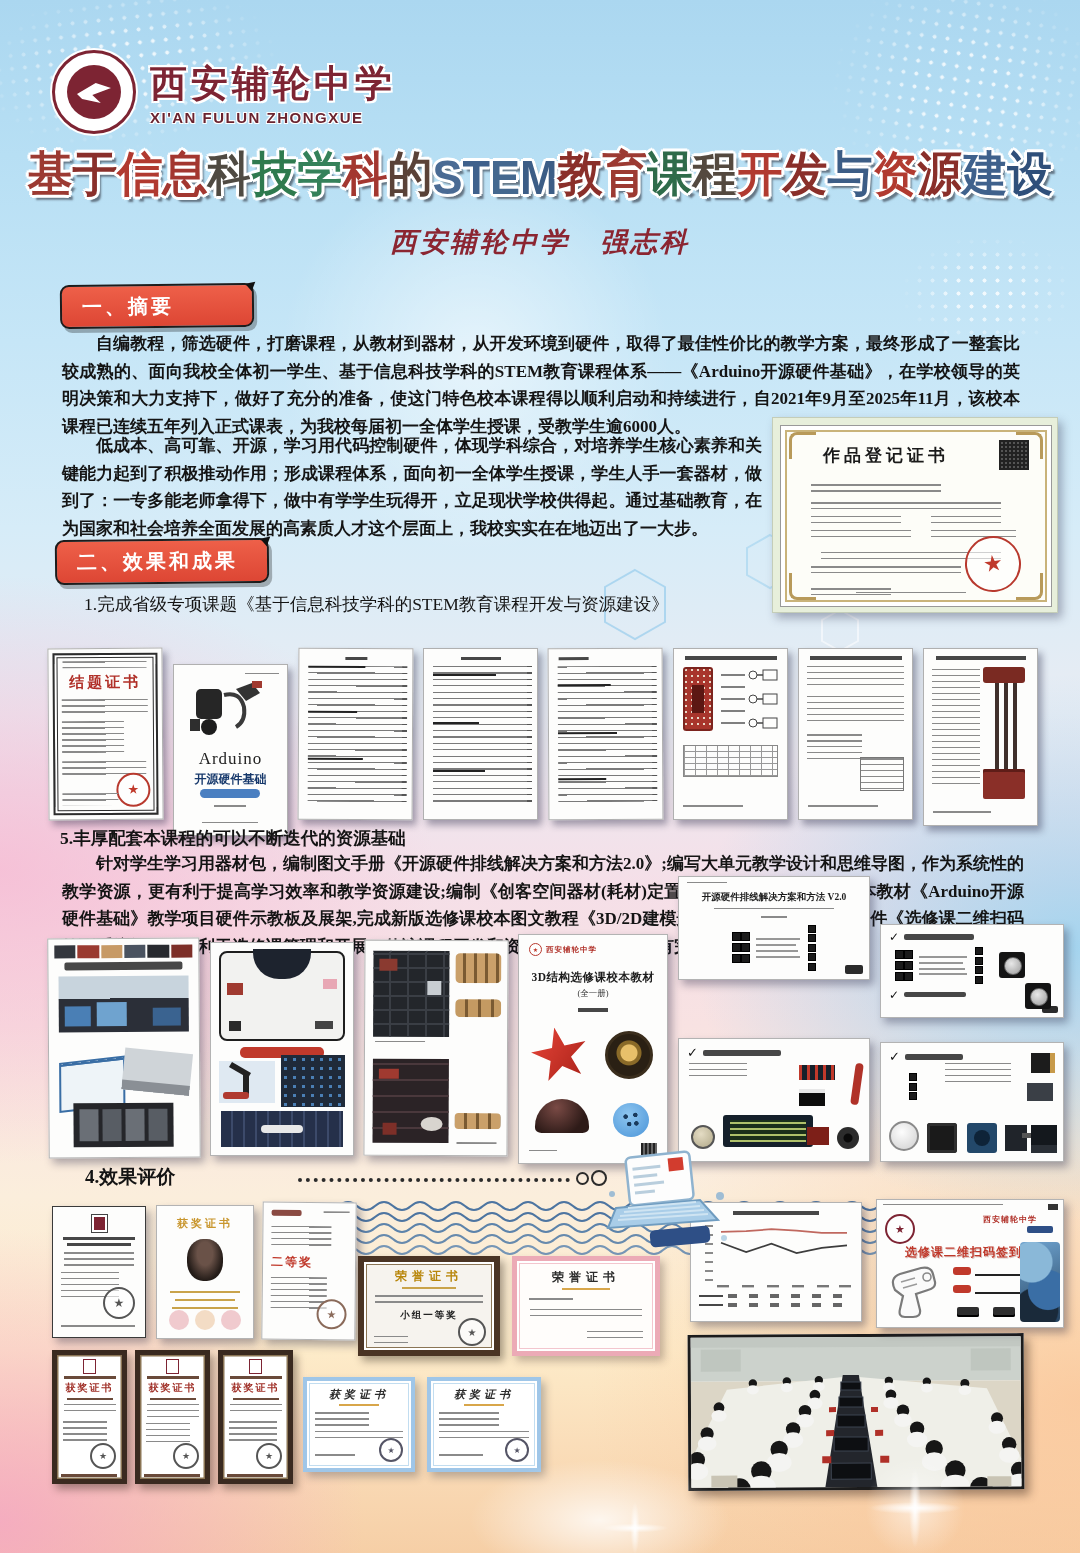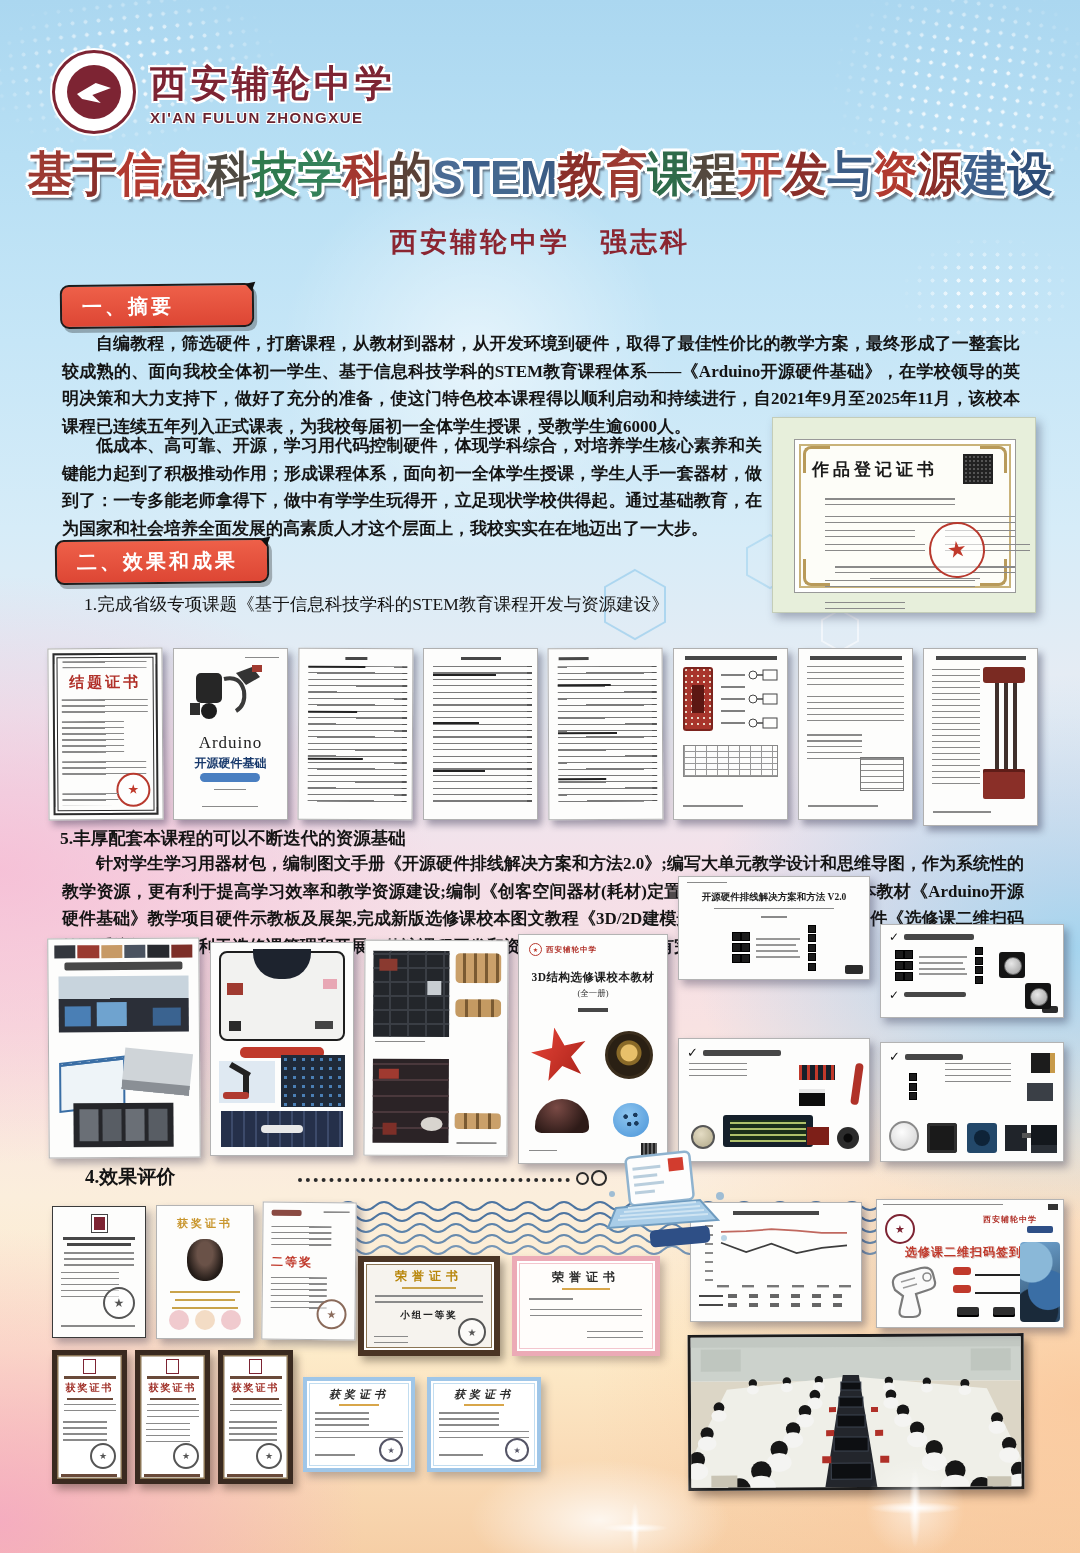--- a/index.html
+++ b/index.html
@@ -97,35 +97,35 @@
       <span style="color: rgb(47, 107, 74);">课</span>
       <span style="color: rgb(84, 73, 63);">程</span>
       <span style="color: rgb(177, 58, 48);">开</span>
       <span style="color: rgb(138, 47, 42);">发</span>
       <span style="color: rgb(60, 93, 134);">与</span>
       <span style="color: rgb(177, 58, 48);">资</span>
       <span style="color: rgb(138, 47, 42);">源</span>
       <span style="color: rgb(63, 97, 140);">建</span>
       <span style="color: rgb(47, 79, 122);">设</span>
     </div>
-  <div class="abs author" style="left:0;top:224px;">西安辅轮中学　强志科</div>
+  <div class="abs author" style="left:0;top:224px;font-style:italic;">西安辅轮中学　强志科</div>
 
   <svg class="abs" style="left:555px;top:515px;" width="340" height="175" viewBox="0 0 340 175">
     <polygon points="80,55 110,72 110,107 80,124 50,107 50,72" fill="none" stroke="rgba(140,200,235,.6)" stroke-width="2"></polygon>
     <polygon points="215,20 238,33 238,60 215,73 192,60 192,33" fill="none" stroke="rgba(150,205,238,.5)" stroke-width="2"></polygon>
     <polygon points="285,95 303,105 303,126 285,136 267,126 267,105" fill="none" stroke="rgba(255,255,255,.55)" stroke-width="2"></polygon>
   </svg>
 
   <div class="abs badge" style="left:60px;top:284px;height:40px;width:150px;">
     <span>一、摘要</span>
   </div>
   <div class="abs para" style="left:62px;top:330px;width:958px;">自编教程，筛选硬件，打磨课程，从教材到器材，从开发环境到硬件，取得了最佳性价比的教学方案，最终形成了一整套比较成熟的、面向我校全体初一学生、基于信息科技学科的STEM教育课程体系——《Arduino开源硬件基础》，在学校领导的英明决策和大力支持下，做好了充分的准备，使这门特色校本课程得以顺利启动和持续进行，自2021年9月至2025年11月，该校本课程已连续五年列入正式课表，为我校每届初一全体学生授课，受教学生逾6000人。</div>
   <div class="abs para" style="left:62px;top:432px;width:700px;">低成本、高可靠、开源，学习用代码控制硬件，体现学科综合，对培养学生核心素养和关键能力起到了积极推动作用；形成课程体系，面向初一全体学生授课，学生人手一套器材，做到了：一专多能老师拿得下，做中有学学生玩得开，立足现状学校供得起。通过基础教育，在为国家和社会培养全面发展的高素质人才这个层面上，我校实实在在地迈出了一大步。</div>
 
-  <div class="abs" style="left:772px;top:417px;width:264px;height:196px;background:#e7efdb;border:1px solid #c4cdb8;box-shadow:4px 5px 9px rgba(40,40,70,.35);padding:21px;box-sizing:border-box;">
+  <div class="abs" style="left:772px;top:417px;width:286px;height:196px;background:#e7efdb;border:1px solid #c4cdb8;box-shadow:4px 5px 9px rgba(40,40,70,.35);padding:7px;box-sizing:border-box;">
     <div style="position:relative;width:100%;height:100%;background:#fdfdf8;border:1px solid #999;box-shadow:inset 0 0 0 4px #fff, inset 0 0 0 6px #c9b37a;">
       <div style="position:absolute;left:8px;top:6px;width:24px;height:24px;border-top:3px solid #b89a5a;border-left:3px solid #b89a5a;border-radius:8px 0 0 0;"></div>
       <div style="position:absolute;right:8px;top:6px;width:24px;height:24px;border-top:3px solid #b89a5a;border-right:3px solid #b89a5a;border-radius:0 8px 0 0;"></div>
       <div style="position:absolute;left:8px;bottom:6px;width:24px;height:24px;border-bottom:3px solid #b89a5a;border-left:3px solid #b89a5a;border-radius:0 0 0 8px;"></div>
       <div style="position:absolute;right:8px;bottom:6px;width:24px;height:24px;border-bottom:3px solid #b89a5a;border-right:3px solid #b89a5a;border-radius:0 0 8px 0;"></div>
       <div style="position:absolute;left:0;right:60px;top:18px;text-align:center;font-size:17px;font-weight:bold;letter-spacing:4px;color:#1a1a1a;">作品登记证书</div>
       <div style="position:absolute;right:22px;top:14px;width:30px;height:30px;background:
         repeating-linear-gradient(0deg,#222 0 2px,transparent 2px 4px),repeating-linear-gradient(90deg,#222 0 2px,#555 2px 4px);"></div>
       <div class="tx" style="position:absolute;left:30px;top:58px;width:130px;height:8px;"></div>
       <div class="tx" style="position:absolute;left:30px;top:76px;width:190px;height:8px;"></div>
@@ -150,21 +150,21 @@
     <div style="position:absolute;inset:4px;border:2px solid #2c2c2c;box-shadow:inset 0 0 0 2px #fff,inset 0 0 0 3px #2c2c2c;"></div>
     <div class="tx" style="position:absolute;left:14px;top:12px;width:84px;height:7px;"></div>
     <div class="cert-title-red" style="position:absolute;left:0;right:0;top:24px;">结题证书</div>
     <div class="tx" style="position:absolute;left:13px;top:50px;width:86px;height:14px;"></div>
     <div class="tx" style="position:absolute;left:13px;top:72px;width:62px;height:32px;"></div>
     <div class="tx" style="position:absolute;left:13px;top:112px;width:84px;height:14px;"></div>
     <div class="seal" style="position:absolute;right:12px;bottom:12px;width:30px;height:30px;font-size:13px;">★</div>
     <div class="tx" style="position:absolute;left:13px;bottom:14px;width:56px;height:12px;"></div>
   </div>
 
-  <div class="doc-card" style="left:173px;">
+  <div class="doc-card" style="left:173px;margin-top:16px;">
     <div class="tx" style="position:absolute;right:8px;top:8px;width:34px;height:5px;"></div>
     <svg style="position:absolute;left:10px;top:16px;" width="92" height="62" viewBox="0 0 92 62">
       <rect x="12" y="8" width="26" height="30" rx="5" fill="#262626"></rect>
       <circle cx="25" cy="46" r="8" fill="#1d1d1d"></circle>
       <path d="M40 14 Q56 10 60 26 Q62 40 52 46" stroke="#3a3a3a" stroke-width="4" fill="none"></path>
       <path d="M52 8 L68 2 L76 12 L62 20 Z" fill="#333"></path>
       <rect x="68" y="0" width="10" height="7" fill="#a03a30"></rect>
       <rect x="6" y="38" width="10" height="12" fill="#2e2e2e"></rect>
     </svg>
     <div style="position:absolute;left:0;right:0;top:84px;text-align:center;font-size:17px;color:#222;letter-spacing:1px;">Arduino</div>

